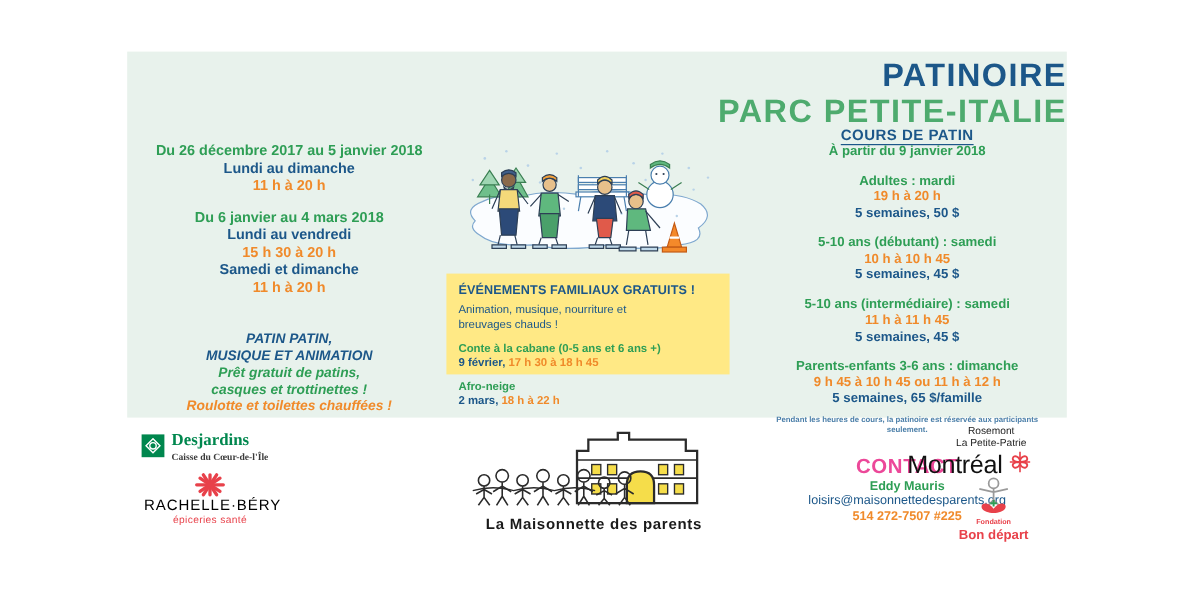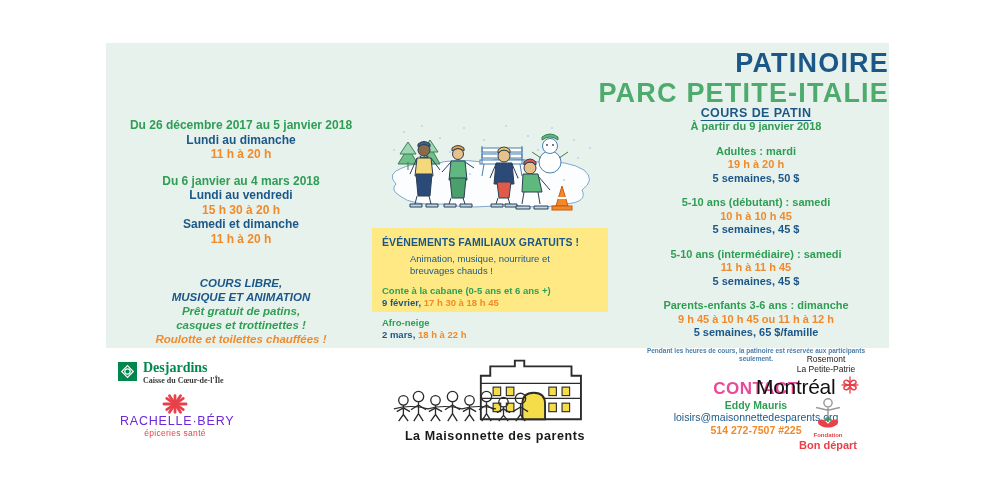--- a/index.html
+++ b/index.html
@@ -46,21 +46,21 @@
 
   
   .illus{position:absolute;left:378px;top:118px;width:230px;height:108px;}
 
   
   .yellow-box{
     position:absolute;left:372px;top:228px;width:236px;height:84px;
     background:#ffe985;padding:8px 10px 0 10px;box-sizing:border-box;
   }
   .yb-title{color:#1c5789;font-size:10.5px;font-weight:bold;line-height:13px;letter-spacing:.1px;}
-  .yb-body{color:#1c5789;font-size:9.5px;line-height:11.5px;margin-top:4px;margin-left:28px;}
+  .yb-body{color:#1c5789;font-size:9.5px;line-height:11.5px;margin-top:4px;}
   .yb-ev{margin-top:9px;font-size:9.5px;line-height:11.5px;font-weight:bold;}
   .yb-ev .lbl{color:#2e9e55;}
   .yb-ev .dt{color:#1c5789;}
   .yb-ev .tm{color:#f08a2a;}
 
   
   .col-right{position:absolute;left:630px;top:106px;width:252px;text-align:center;}
   .rc-blk{margin-top:11px;}
   .rc-ln{line-height:13.5px;font-size:11px;font-weight:bold;}
   .fineprint{
@@ -76,21 +76,21 @@
   .c-orange{color:#f08a2a;font-weight:bold;}
 
   
   .logo{position:absolute;}
   #logo-desjardins{left:118px;top:358px;display:flex;align-items:center;gap:6px;}
   .dj-mark{width:19px;height:19px;background:#00874e;display:flex;align-items:center;justify-content:center;}
   .dj-name{color:#00874e;font-family:"Liberation Serif","DejaVu Serif",serif;font-weight:bold;font-size:14px;line-height:14px;}
   .dj-sub{color:#3a3a3a;font-family:"Liberation Serif","DejaVu Serif",serif;font-weight:bold;font-size:8px;line-height:9px;}
 
   #logo-rachelle{left:120px;top:392px;text-align:center;width:110px;}
-  .rb-name{color:#6d28d9;font-size:12.5px;letter-spacing:.8px;line-height:14px;}
+  .rb-name{color:#000000;font-size:12.5px;letter-spacing:.8px;line-height:14px;}
   .rb-sub{color:#e8414a;font-size:8.5px;line-height:10px;letter-spacing:.3px;}
 
   #logo-maisonnette{left:380px;top:355px;width:230px;}
   .mz-caption{
     text-align:center;color:#1a1a1a;font-size:12.5px;font-weight:bold;
     letter-spacing:.6px;margin-top:2px;
   }
 
   #logo-montreal{left:756px;top:355px;text-align:center;width:140px;}
   .mtl-top{color:#222;font-size:8.5px;line-height:9.5px;}
@@ -123,21 +123,21 @@
 
     <div class="blk">
       <div class="ln big green">Du 6 janvier au 4 mars 2018</div>
       <div class="ln big blue">Lundi au vendredi</div>
       <div class="ln big orange">15 h 30 à 20 h</div>
       <div class="ln big blue">Samedi et dimanche</div>
       <div class="ln big orange">11 h à 20 h</div>
     </div>
 
     <div class="patin-libre">
-      <div class="ln blue">COURS LIBRE,</div>
+      <div class="ln blue">PATIN PATIN,</div>
       <div class="ln blue">MUSIQUE ET ANIMATION</div>
       <div class="ln green">Prêt gratuit de patins,</div>
       <div class="ln green">casques et trottinettes !</div>
       <div class="ln orange">Roulotte et toilettes chauffées !</div>
     </div>
   </div>
 
   <div class="illus">
     <svg viewBox="0 0 230 108" width="230" height="108" xmlns="http://www.w3.org/2000/svg">
 

